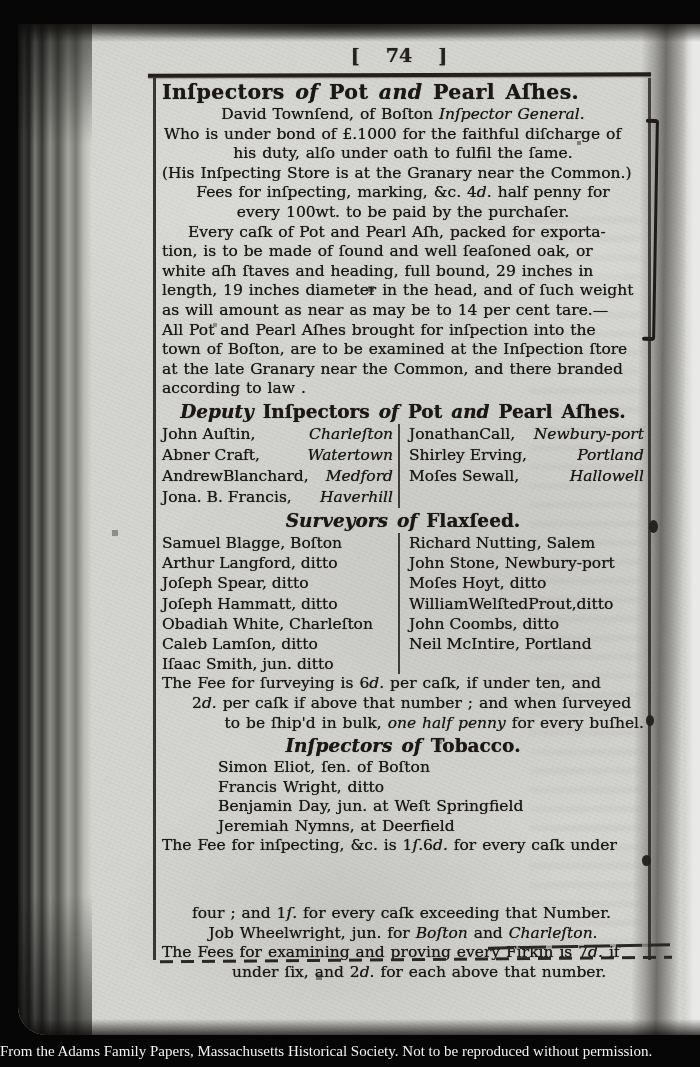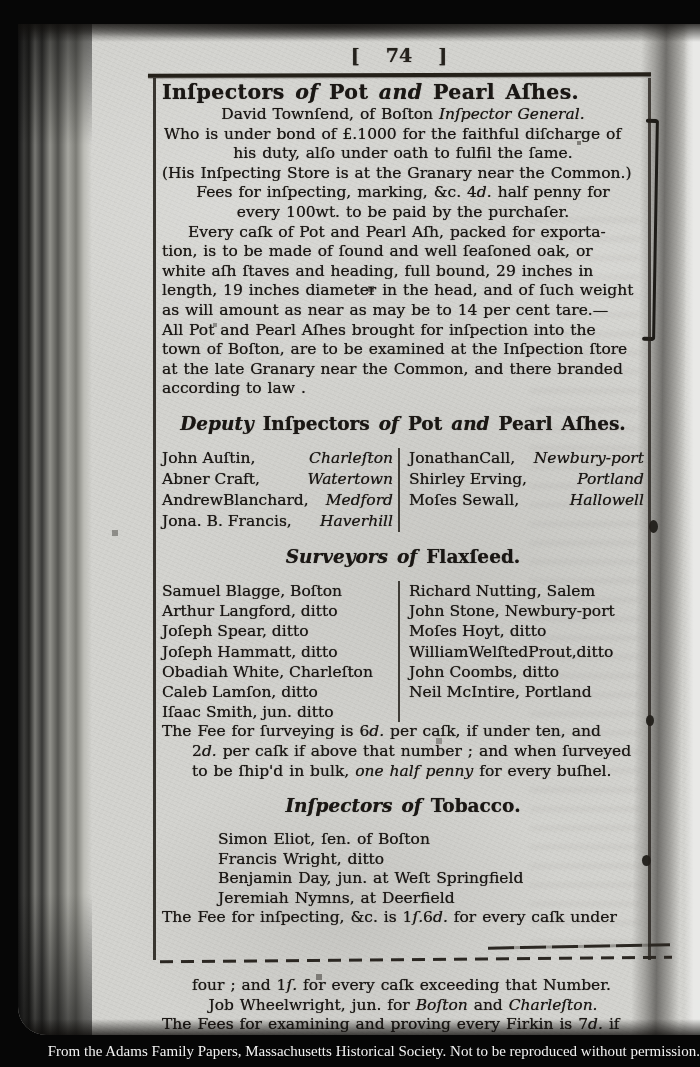--- a/index.html
+++ b/index.html
@@ -73,31 +73,31 @@
     border-left:3px solid rgba(36,32,27,.88);border-right:3px solid rgba(36,32,27,.8);}
   .doc{position:absolute;top:1px;left:6px;right:4px;bottom:0;color:#1c1916;
     font-size:15.5px;text-shadow:0 0 .8px rgba(28,24,20,.78);
     filter:blur(.15px) contrast(1.02);}
 
   .line{line-height:19.6px;white-space:nowrap;word-spacing:1px;}
   .center{text-align:center;}
   .h1{font-size:20.5px;line-height:26px;text-align:left;font-weight:bold;
     word-spacing:3px;letter-spacing:.4px;white-space:nowrap;}
   .h2{font-size:18.5px;line-height:23px;text-align:center;font-weight:bold;
-    word-spacing:2.5px;white-space:nowrap;margin:13px 0;}
+    word-spacing:2.5px;white-space:nowrap;margin:1px 0;}
   .i{font-style:italic;}
 
   .twocol{display:grid;grid-template-columns:236px 1fr;}
   .colR{border-left:2.5px solid rgba(40,36,30,.85);padding-left:9px;}
   .colL{padding-right:5px;}
   .pair{display:flex;justify-content:space-between;line-height:21px;white-space:nowrap;}
   .place{font-style:italic;}
   .listline{line-height:20.2px;white-space:nowrap;}
 
-  .caption{position:absolute;left:0;right:0;bottom:7px;text-align:right;
+  .caption{position:absolute;left:0;right:0;bottom:7px;text-align:left;
     font-family:"Liberation Serif",serif;font-size:15px;color:#f2f2f2;}
 </style>
 </head>
 <body>
 
 <div class="scan">
   <div class="ghost"></div>
   <div class="edgestack"></div>
   <div class="gutter"></div>
   <div class="rightstrip"></div>
@@ -183,21 +183,21 @@
             <div class="listline">Richard Nutting, Salem</div>
             <div class="listline">John Stone, Newbury-port</div>
             <div class="listline">Moſes Hoyt, ditto</div>
             <div class="listline">WilliamWelſtedProut,ditto</div>
             <div class="listline">John Coombs, ditto</div>
             <div class="listline">Neil McIntire, Portland</div>
           </div>
         </div>
         <div class="line"><span>The Fee for ſurveying is 6</span><span class="i">d.</span><span> per caſk, if under ten, and</span></div>
         <div class="line" style="padding-left: 30px;"><span>2</span><span class="i">d.</span><span> per caſk if above that number ; and when ſurveyed</span></div>
-        <div class="line" style="padding-left: 30px;"><span>to be ſhip'd in bulk, </span><span class="i">one half penny</span><span> for every buſhel.</span></div>
+        <div class="line" style="padding-left: 30px; text-align: right;"><span>to be ſhip'd in bulk, </span><span class="i">one half penny</span><span> for every buſhel.</span></div>
         <div class="h2"><span class="i">Inſpectors of </span><span>Tobacco.</span></div>
         <div class="line" style="padding-left: 56px;"><span>Simon Eliot, ſen. of Boſton</span></div>
         <div class="line" style="padding-left: 56px;"><span>Francis Wright, ditto</span></div>
         <div class="line" style="padding-left: 56px;"><span>Benjamin Day, jun. at Weſt Springfield</span></div>
         <div class="line" style="padding-left: 56px;"><span>Jeremiah Nymns, at Deerfield</span></div>
         <div class="line"><span>The Fee for inſpecting, &amp;c. is 1</span><span class="i">ſ.</span><span>6</span><span class="i">d.</span><span> for every caſk under</span></div>
         <div class="line" style="padding-left: 30px; margin-top: 48px;"><span>four ; and 1</span><span class="i">ſ.</span><span> for every caſk exceeding that Number.</span></div>
         <div class="line center"><span>Job Wheelwright, jun. for </span><span class="i">Boſton </span><span>and </span><span class="i">Charleſton.</span></div>
         <div class="line"><span>The Fees for examining and proving every Firkin is 7</span><span class="i">d.</span><span> if</span></div>
         <div class="line" style="padding-left: 70px;"><span>under ſix, and 2</span><span class="i">d.</span><span> for each above that number.</span></div>

